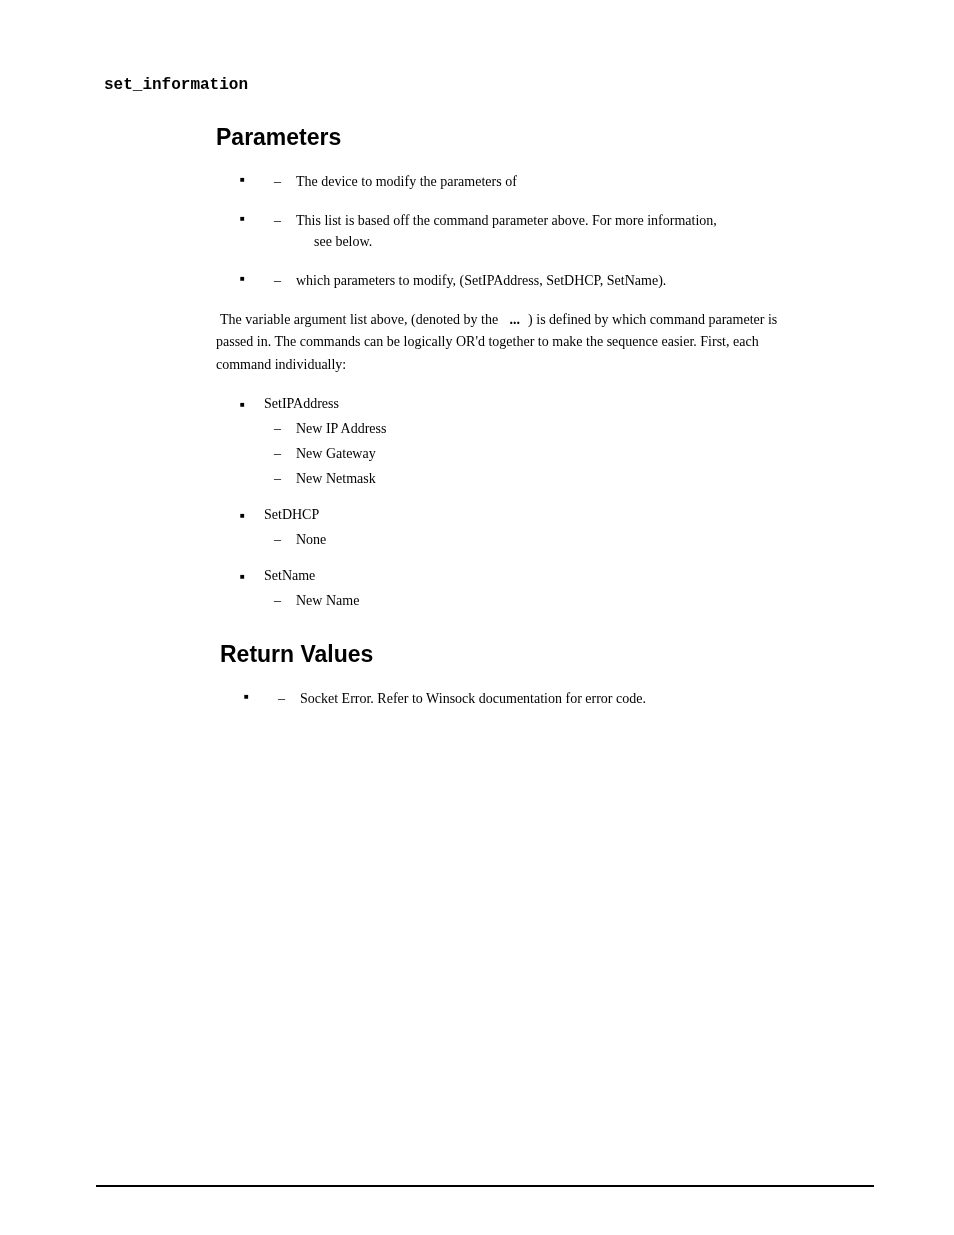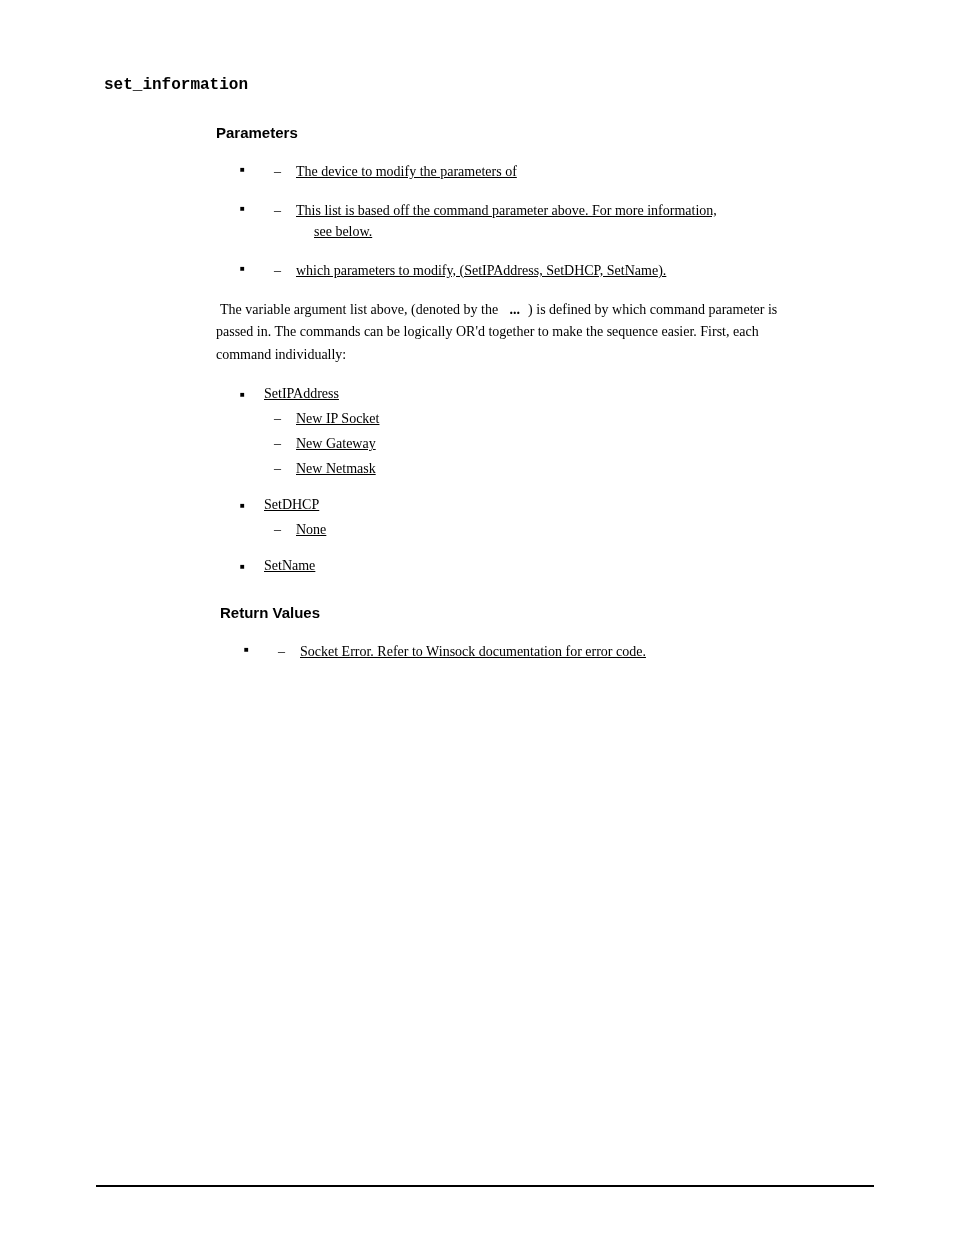--- a/index.html
+++ b/index.html
@@ -19,31 +19,30 @@
 
     .section-title {
       font-family: 'Courier New', Courier, monospace;
       font-size: 16px;
       font-weight: bold;
       margin-bottom: 30px;
     }
 
     .subsection-title {
       font-family: Arial, Helvetica, sans-serif;
-      font-size: 15px;
+      font-size: 23px;
       font-weight: bold;
       margin-left: 120px;
       margin-bottom: 20px;
     }
 
     .bullet-list {
       list-style: none;
       margin-left: 160px;
       margin-bottom: 10px;
-      text-decoration: underline;
     }
 
     .bullet-list > li {
       margin-bottom: 18px;
       position: relative;
     }
 
     .bullet-list > li::before {
       content: '■';
       font-size: 8px;
@@ -153,40 +152,45 @@
 
     <p class="paragraph">
       <span>The variable argument list above, (denoted by the </span><span class="bold-inline">...</span><span>) is defined by which command parameter is passed in. The commands can be logically OR'd together to make the sequence easier. First, each command individually:</span>
     </p>
 
     <ul class="bullet-list">
       <li>
         <span>SetIPAddress</span>
         <ul class="sub-list">
           <li>
-            <span>New IP Socket</span>
+            <span>New IP Address</span>
           </li>
           <li>
             <span>New Gateway</span>
           </li>
           <li>
             <span>New Netmask</span>
           </li>
         </ul>
       </li>
       <li>
         <span>SetDHCP</span>
         <ul class="sub-list">
           <li>
             <span>None</span>
           </li>
         </ul>
       </li>
       <li>
         <span>SetName</span>
+        <ul class="sub-list">
+          <li>
+            <span>New Name</span>
+          </li>
+        </ul>
       </li>
     </ul>
 
 
     <div class="return-values-section">
       <div class="subsection-title">Return Values</div>
       <ul class="bullet-list">
         <li>
           <ul class="sub-list">
             <li>

